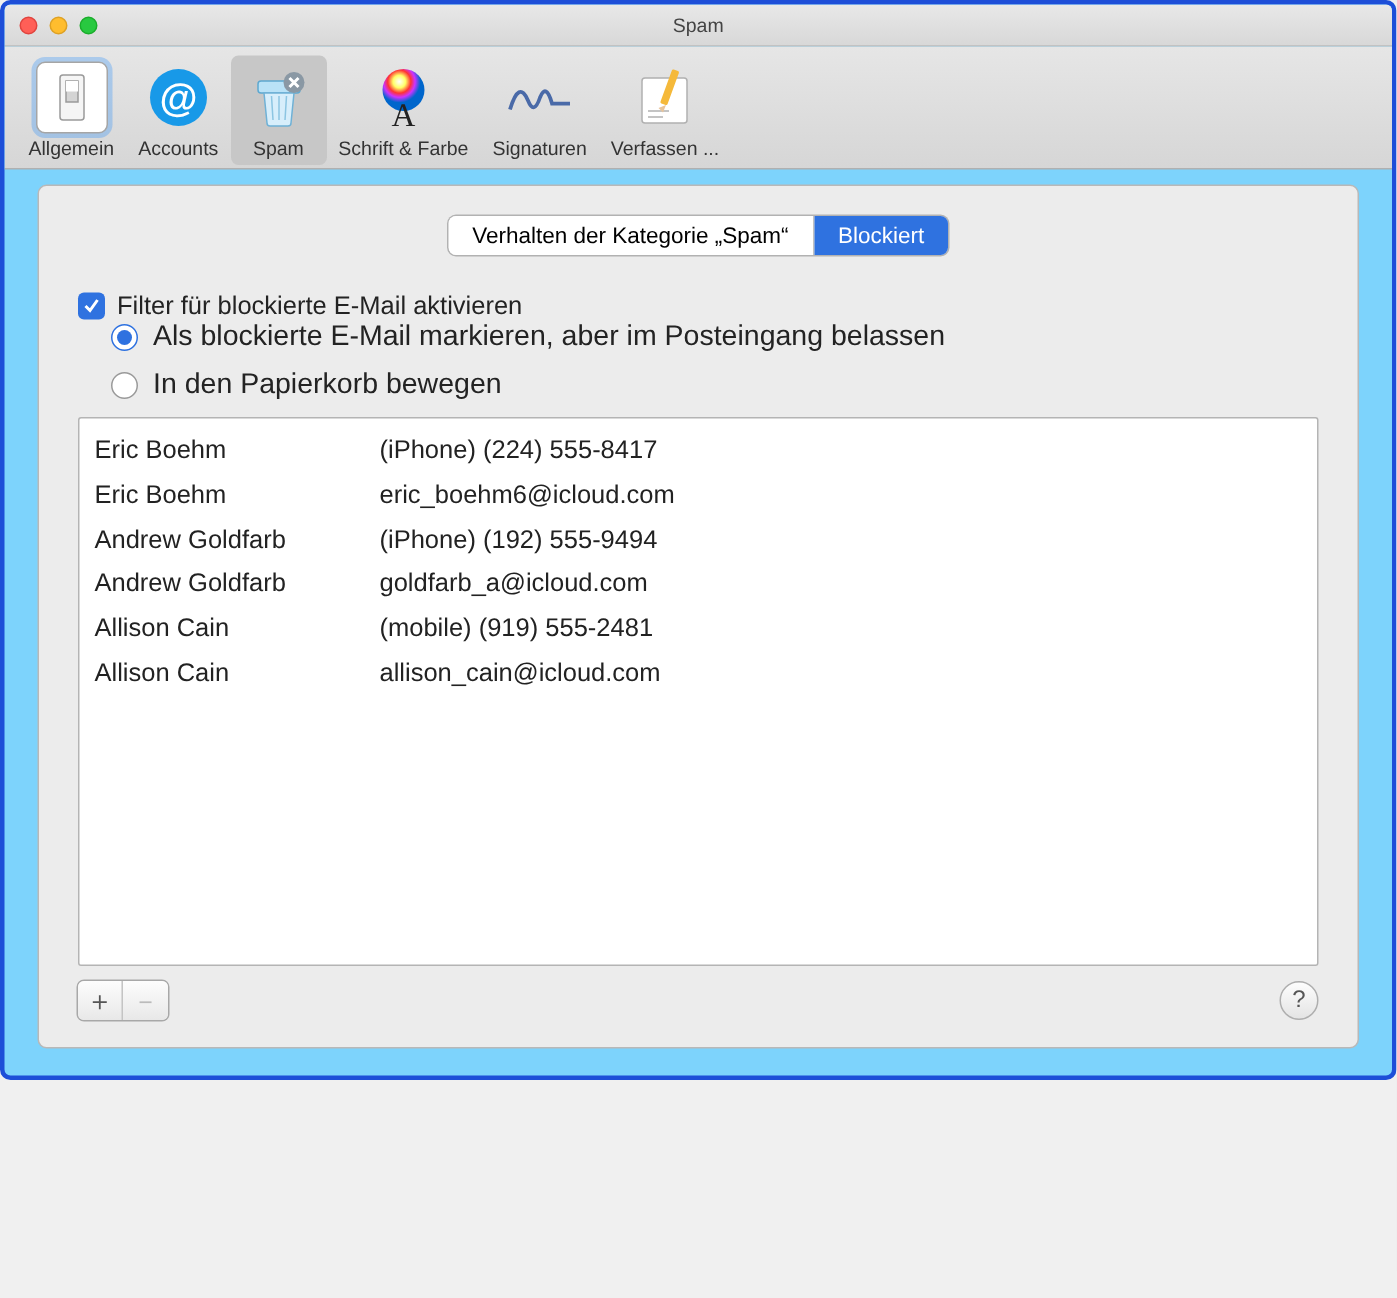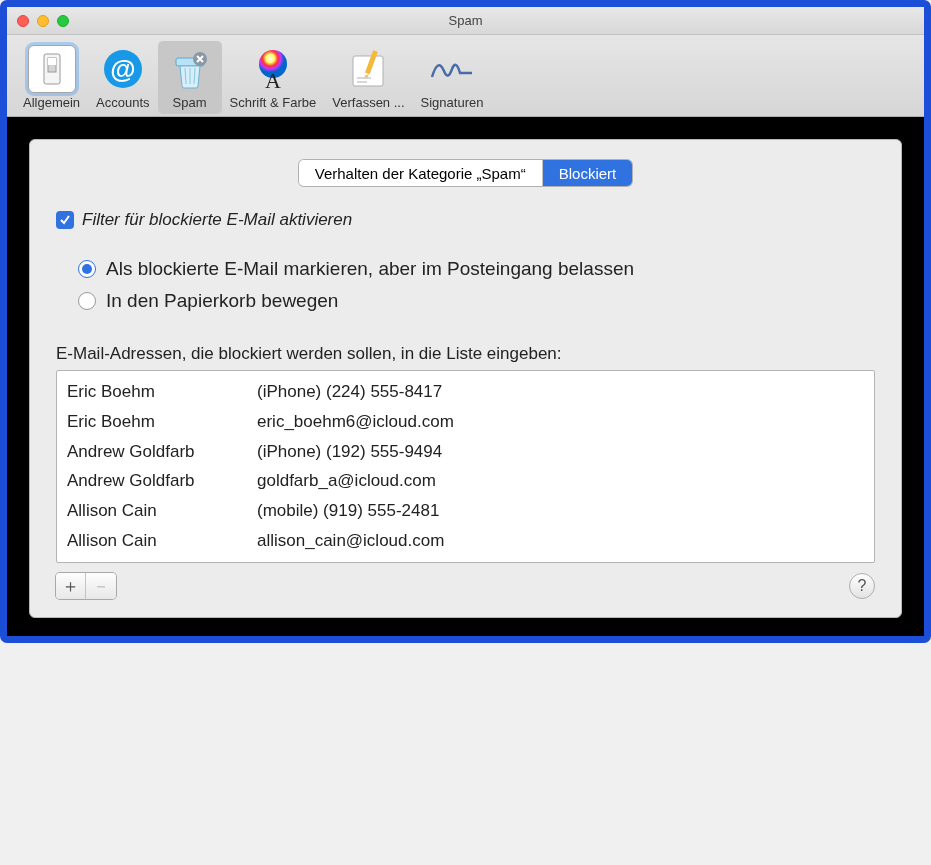--- a/index.html
+++ b/index.html
@@ -5,23 +5,23 @@
   * { box-sizing: border-box; margin: 0; padding: 0; }
   body {
     font-family: -apple-system, "Helvetica Neue", Helvetica, Arial, sans-serif;
     background: #f0f0f0;
     width: 931px;
     height: 865px;
     overflow: hidden;
   }
   .window {
     width: 931px;
-    height: 643px;
-    background: #000000;
-    border: 7px solid #1d4ed8;
+    height: 720px;
+    background: #7dd3fc;
+    border: 3px solid #1d4ed8;
     border-radius: 7px;
     overflow: hidden;
     display: flex;
     flex-direction: column;
   }
   .titlebar {
     height: 28px;
     background: linear-gradient(#e8e8e8, #d8d8d8);
     border-bottom: 1px solid #c2c2c2;
     display: flex;
@@ -76,21 +76,21 @@
     border: 1px solid #a5a5a5;
     box-shadow: inset 0 1px 0 #fff, 0 0 0 3px rgba(0,122,255,0.25);
   }
   .tool .label {
     font-size: 13px;
     color: #333;
     white-space: nowrap;
   }
   .content {
     flex: 1;
-    padding: 22px 22px 18px 22px;
+    padding: 10px 22px 18px 22px;
     display: flex;
   }
   .panel {
     flex: 1;
     border: 1px solid #b8b8b8;
     border-radius: 6px;
     background: #ececec;
     padding: 20px 26px 18px 26px;
     display: flex;
     flex-direction: column;
@@ -112,24 +112,22 @@
   }
   .seg:last-child { border-right: none; }
   .seg.active {
     background: #2f72e0;
     color: #fff;
   }
   .checkbox-row {
     display: flex;
     align-items: center;
     gap: 8px;
-    margin-bottom: 28px;
     font-size: 17px;
     color: #232323;
-    font-style: italic;
   }
   .checkbox {
     width: 18px; height: 18px;
     background: #2f72e0;
     border-radius: 4px;
     display: flex; align-items: center; justify-content: center;
     color: #fff;
     font-size: 13px;
   }
   .section-label {
@@ -281,40 +279,40 @@
             <circle cx="21" cy="16" r="14" fill="url(#rb)"></circle>
             <text x="21" y="40" text-anchor="middle" font-size="22" font-family="Georgia" fill="#222">A</text>
           </svg>
       </div>
       <div class="label">Schrift &amp; Farbe</div>
     </div>
 
 
     <div class="tool">
       <div class="iconwrap">
+        <svg width="48" height="36" viewBox="0 0 48 36">
+            <path d="M4 26 Q10 6 16 20 Q20 30 24 18 Q28 8 32 22 L44 22" stroke="#4a6aa8" stroke-width="2.5" fill="none"></path>
+          </svg>
+      </div>
+      <div class="label">Signaturen</div>
+    </div>
+
+    <div class="tool">
+      <div class="iconwrap">
         <svg width="42" height="42" viewBox="0 0 42 42">
             <rect x="6" y="8" width="30" height="30" rx="2" fill="#fff" stroke="#b0b0b0"></rect>
             <line x1="10" y1="30" x2="24" y2="30" stroke="#b0b0b0"></line>
             <line x1="10" y1="34" x2="20" y2="34" stroke="#b0b0b0"></line>
             <rect x="22" y="2" width="5" height="24" rx="1" fill="#f5b93a" transform="rotate(20 24 14)"></rect>
             <polygon points="17,28 22,26 20,31" fill="#e8c49a"></polygon>
           </svg>
       </div>
       <div class="label">Verfassen ...</div>
     </div>
 
-    <div class="tool">
-      <div class="iconwrap">
-        <svg width="48" height="36" viewBox="0 0 48 36">
-            <path d="M4 26 Q10 6 16 20 Q20 30 24 18 Q28 8 32 22 L44 22" stroke="#4a6aa8" stroke-width="2.5" fill="none"></path>
-          </svg>
-      </div>
-      <div class="label">Signaturen</div>
-    </div>
-
 
   </div>
 
   <div class="content">
     <div class="panel">
 
       <div class="segmented">
         <div class="seg">Verhalten der Kategorie „Spam“</div>
         <div class="seg active">Blockiert</div>
       </div>
@@ -332,21 +330,20 @@
       <div class="radio-row">
         <div class="radio checked"></div>
         <span>Als blockierte E-Mail markieren, aber im Posteingang belassen</span>
       </div>
 
       <div class="radio-row">
         <div class="radio"></div>
         <span>In den Papierkorb bewegen</span>
       </div>
 
-      <div class="list-label">E-Mail-Adressen, die blockiert werden sollen, in die Liste eingeben:</div>
 
       <div class="listbox">
         <div class="listrow">
           <span class="name">Eric Boehm</span>
           <span>(iPhone) (224) 555-8417</span>
         </div>
         <div class="listrow">
           <span class="name">Eric Boehm</span>
           <span>eric_boehm6@icloud.com</span>
         </div>

